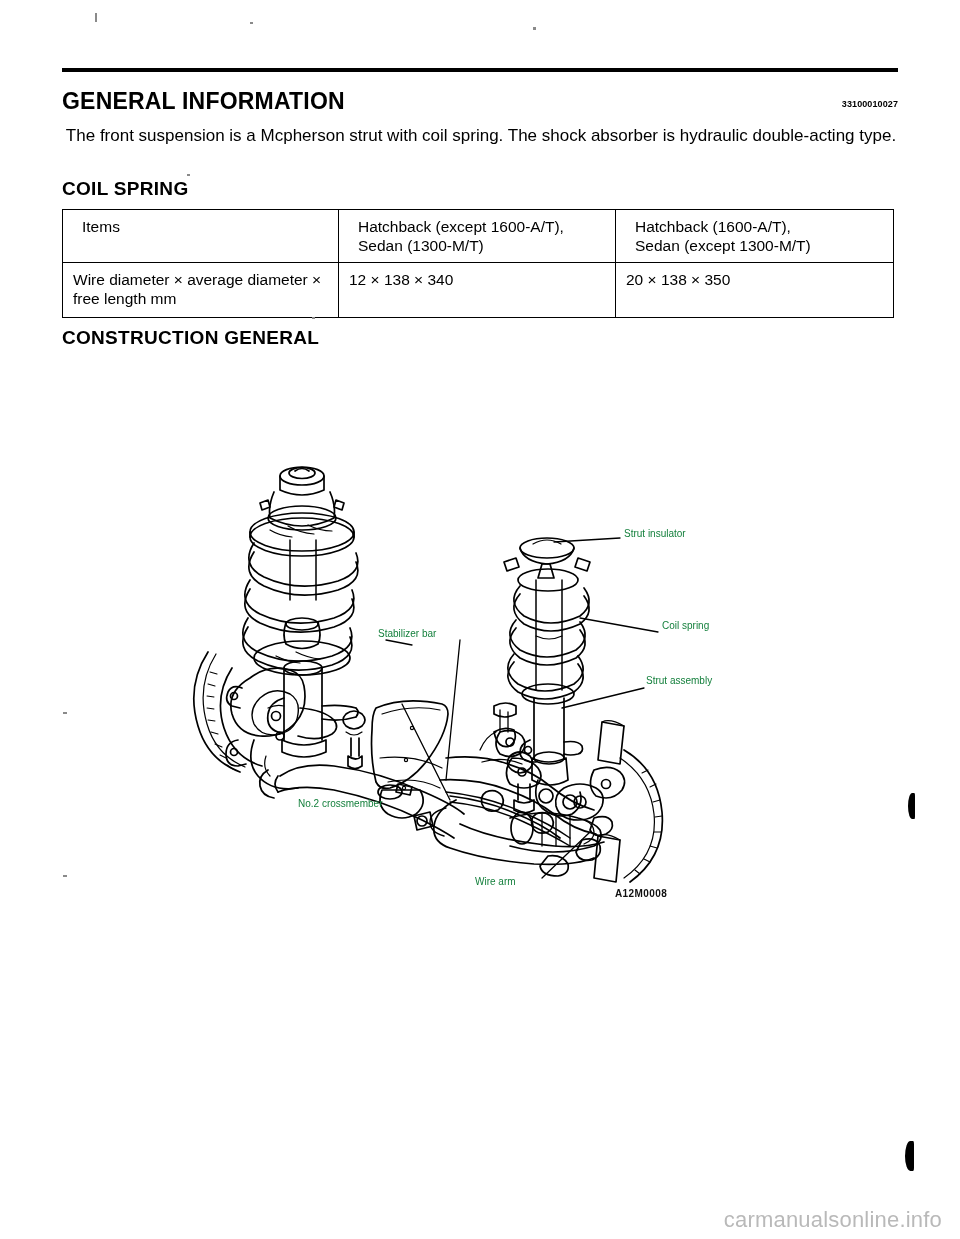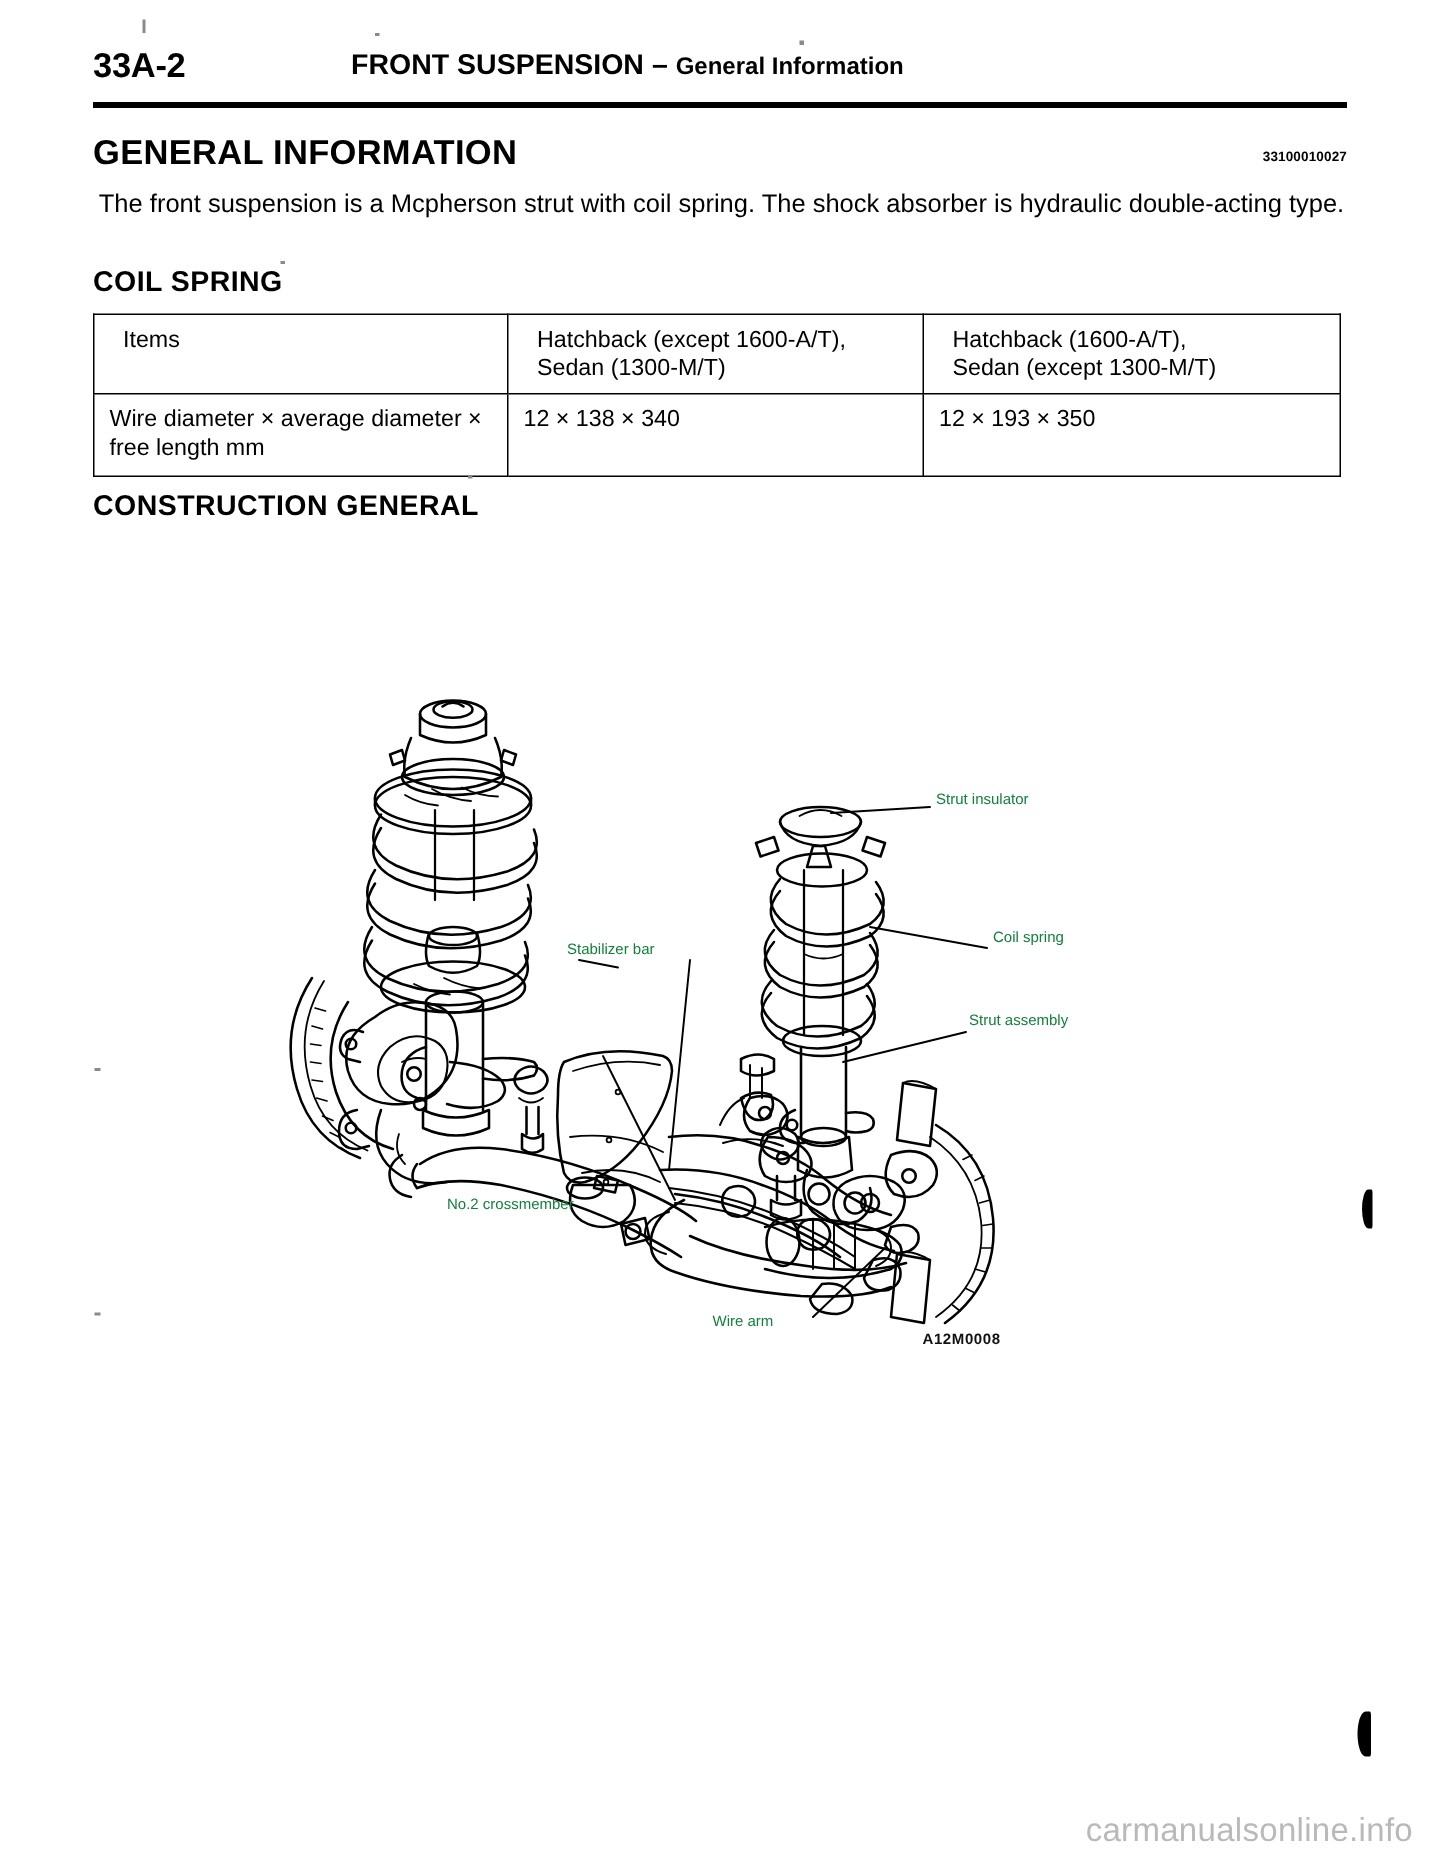--- a/index.html
+++ b/index.html
@@ -199,28 +199,20 @@
     color: #b9b9b9;
     letter-spacing: 0.2px;
     white-space: nowrap;
   }
 </style>
 </head>
 <body>
 
 <div id="page">
 
-  <div id="page-header">
-    <div class="hdr-page-num">33A-2</div>
-    <div class="hdr-title">
-      <span>FRONT SUSPENSION</span>
-      <span class="sep">–</span>
-      <span class="sub">General Information</span>
-    </div>
-  </div>
   <div id="header-rule"></div>
 
   <div id="sec-general-title">GENERAL INFORMATION</div>
   <div id="doc-ref">33100010027</div>
   <div id="intro-paragraph">The front suspension is a Mcpherson strut with coil spring. The shock absorber is hydraulic double-acting type.</div>
 
   <div id="sec-coil-title">COIL SPRING</div>
 
   <table id="coil-table">
     <colgroup>
@@ -241,21 +233,21 @@
           <span>Hatchback (1600-A/T),</span><br>
           <span>Sedan (except 1300-M/T)</span>
         </td>
       </tr>
       <tr class="data-row">
         <td>
           <span>Wire diameter × average diameter ×</span><br>
           <span>free length mm</span>
         </td>
         <td>12 × 138 × 340</td>
-        <td>12 × 193 × 350</td>
+        <td>20 × 138 × 350</td>
       </tr>
     </tbody>
   </table>
 
   <div id="sec-construction-title">CONSTRUCTION GENERAL</div>
 
   <div id="figure">
 
     <svg width="660" height="490" viewBox="0 0 660 490" xmlns="http://www.w3.org/2000/svg">
       <g fill="none" stroke="#000" stroke-width="1.7" stroke-linecap="round" stroke-linejoin="round">

